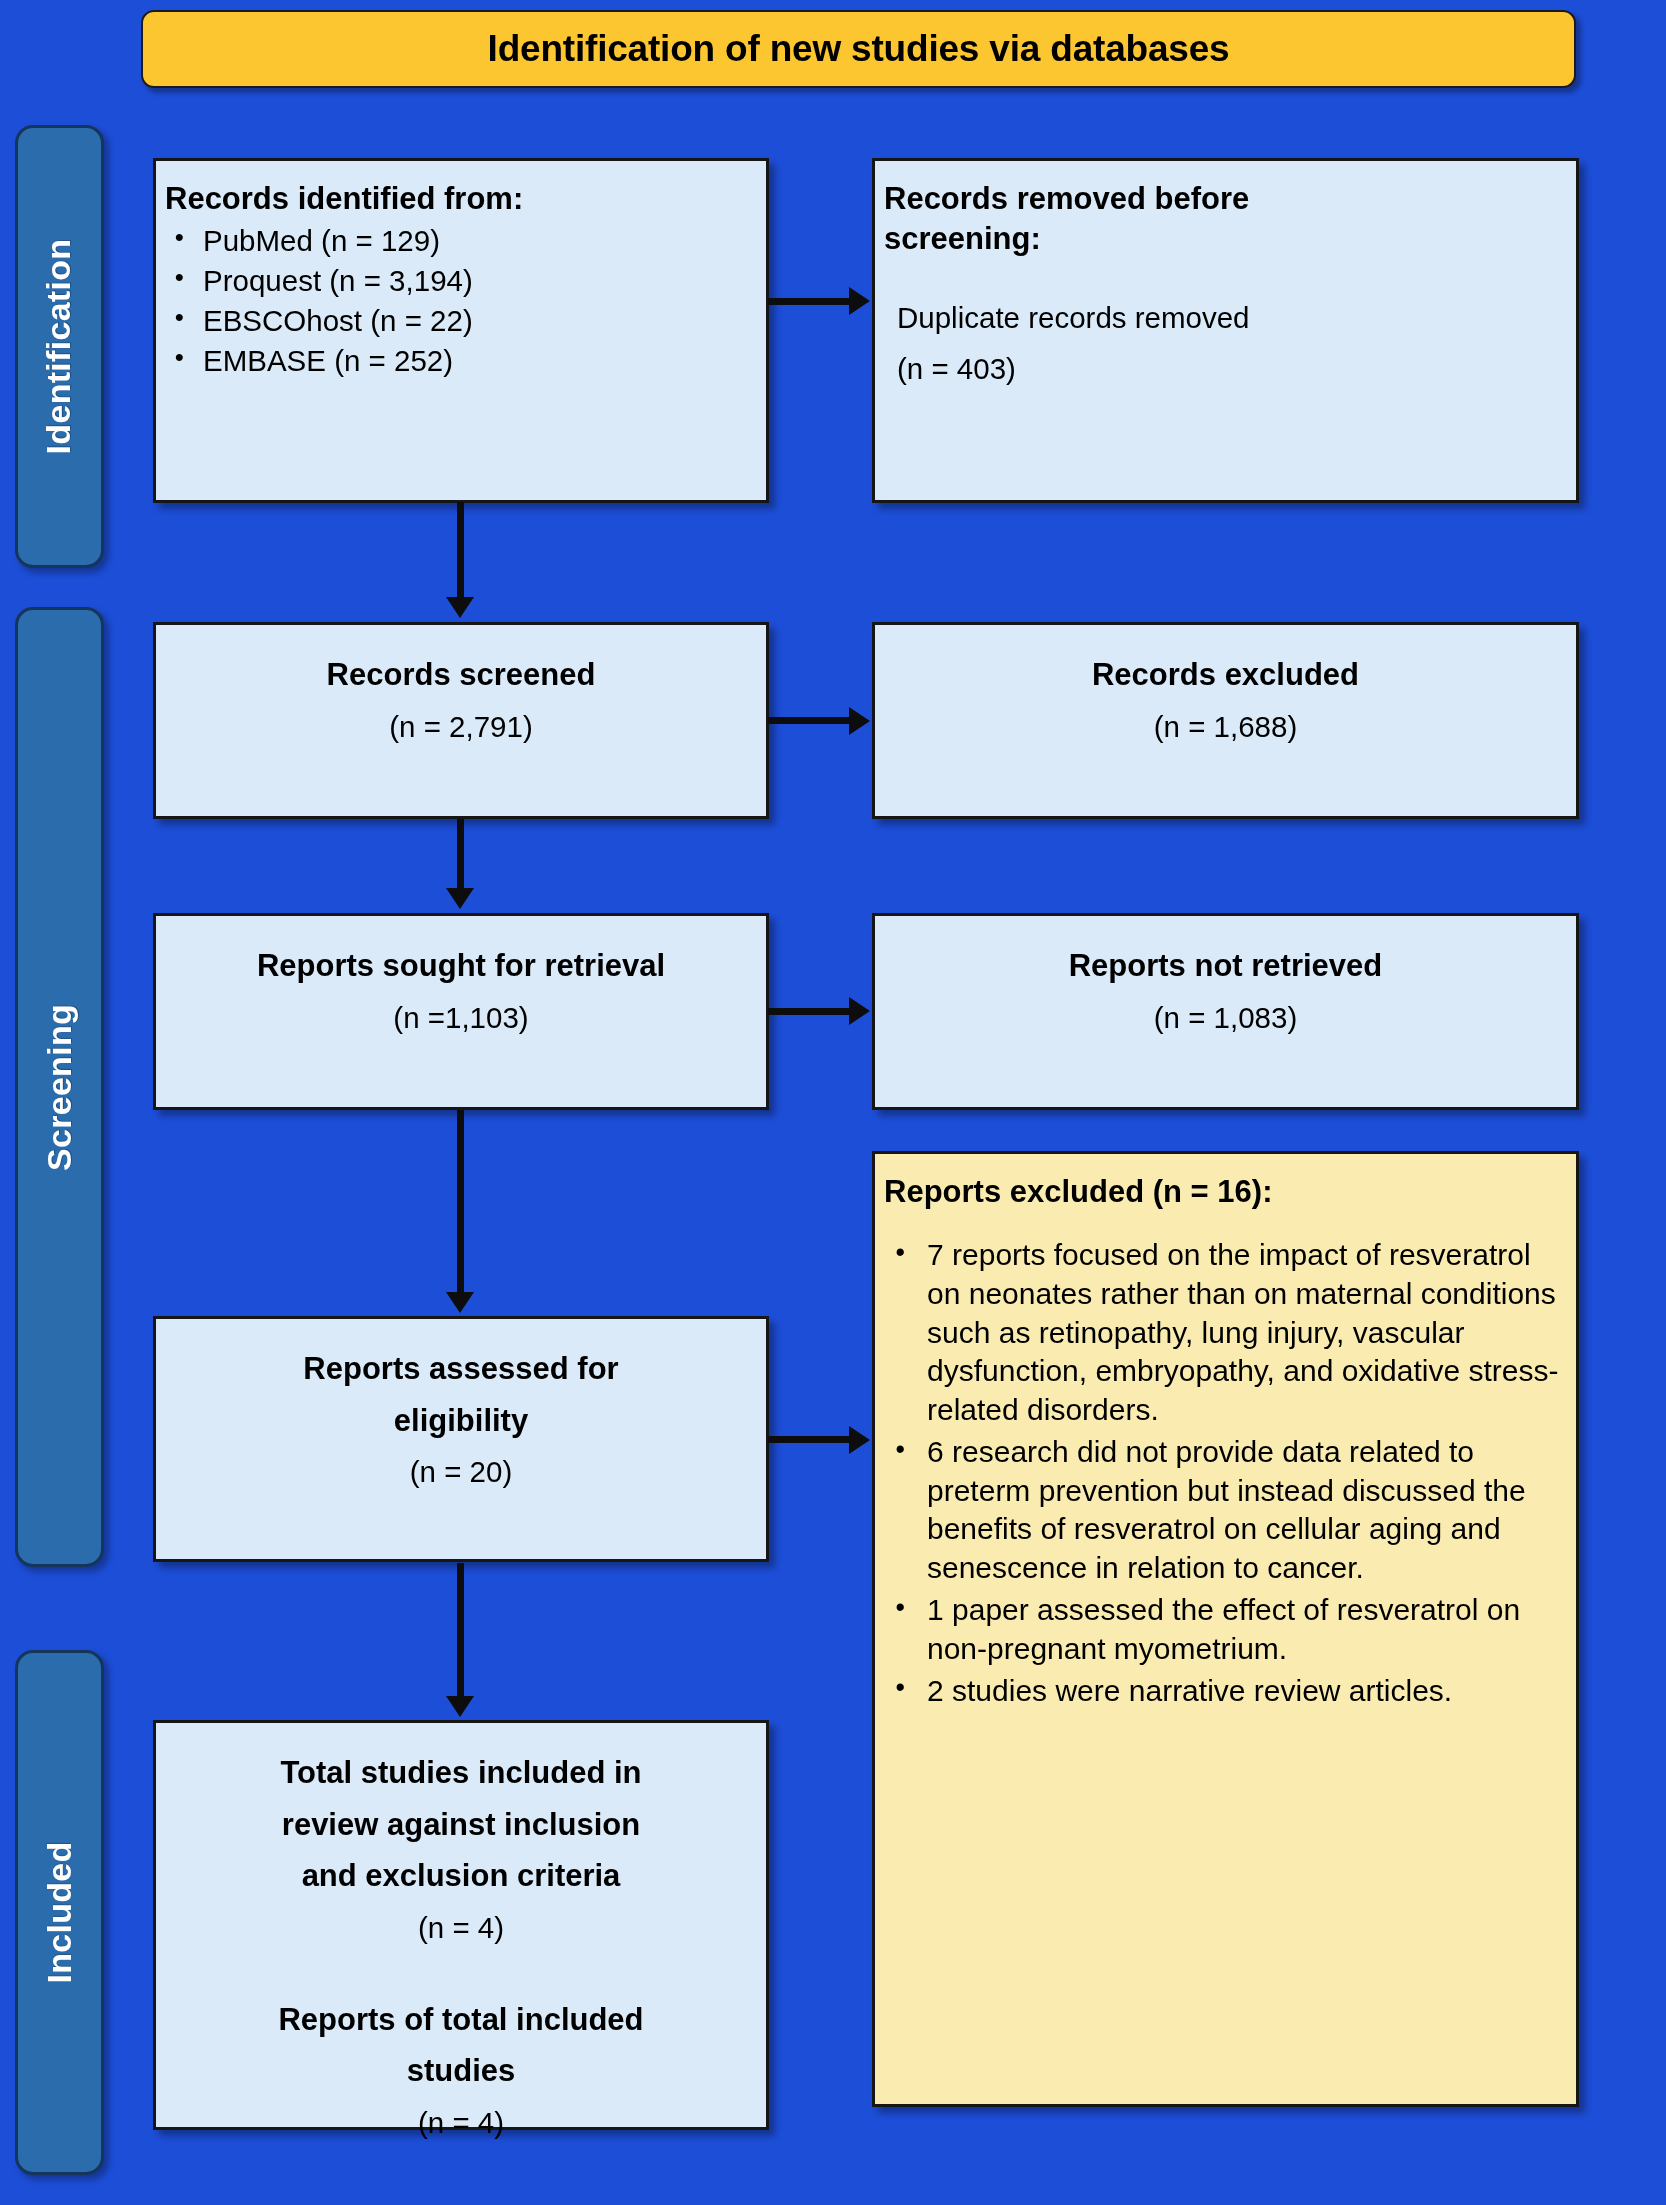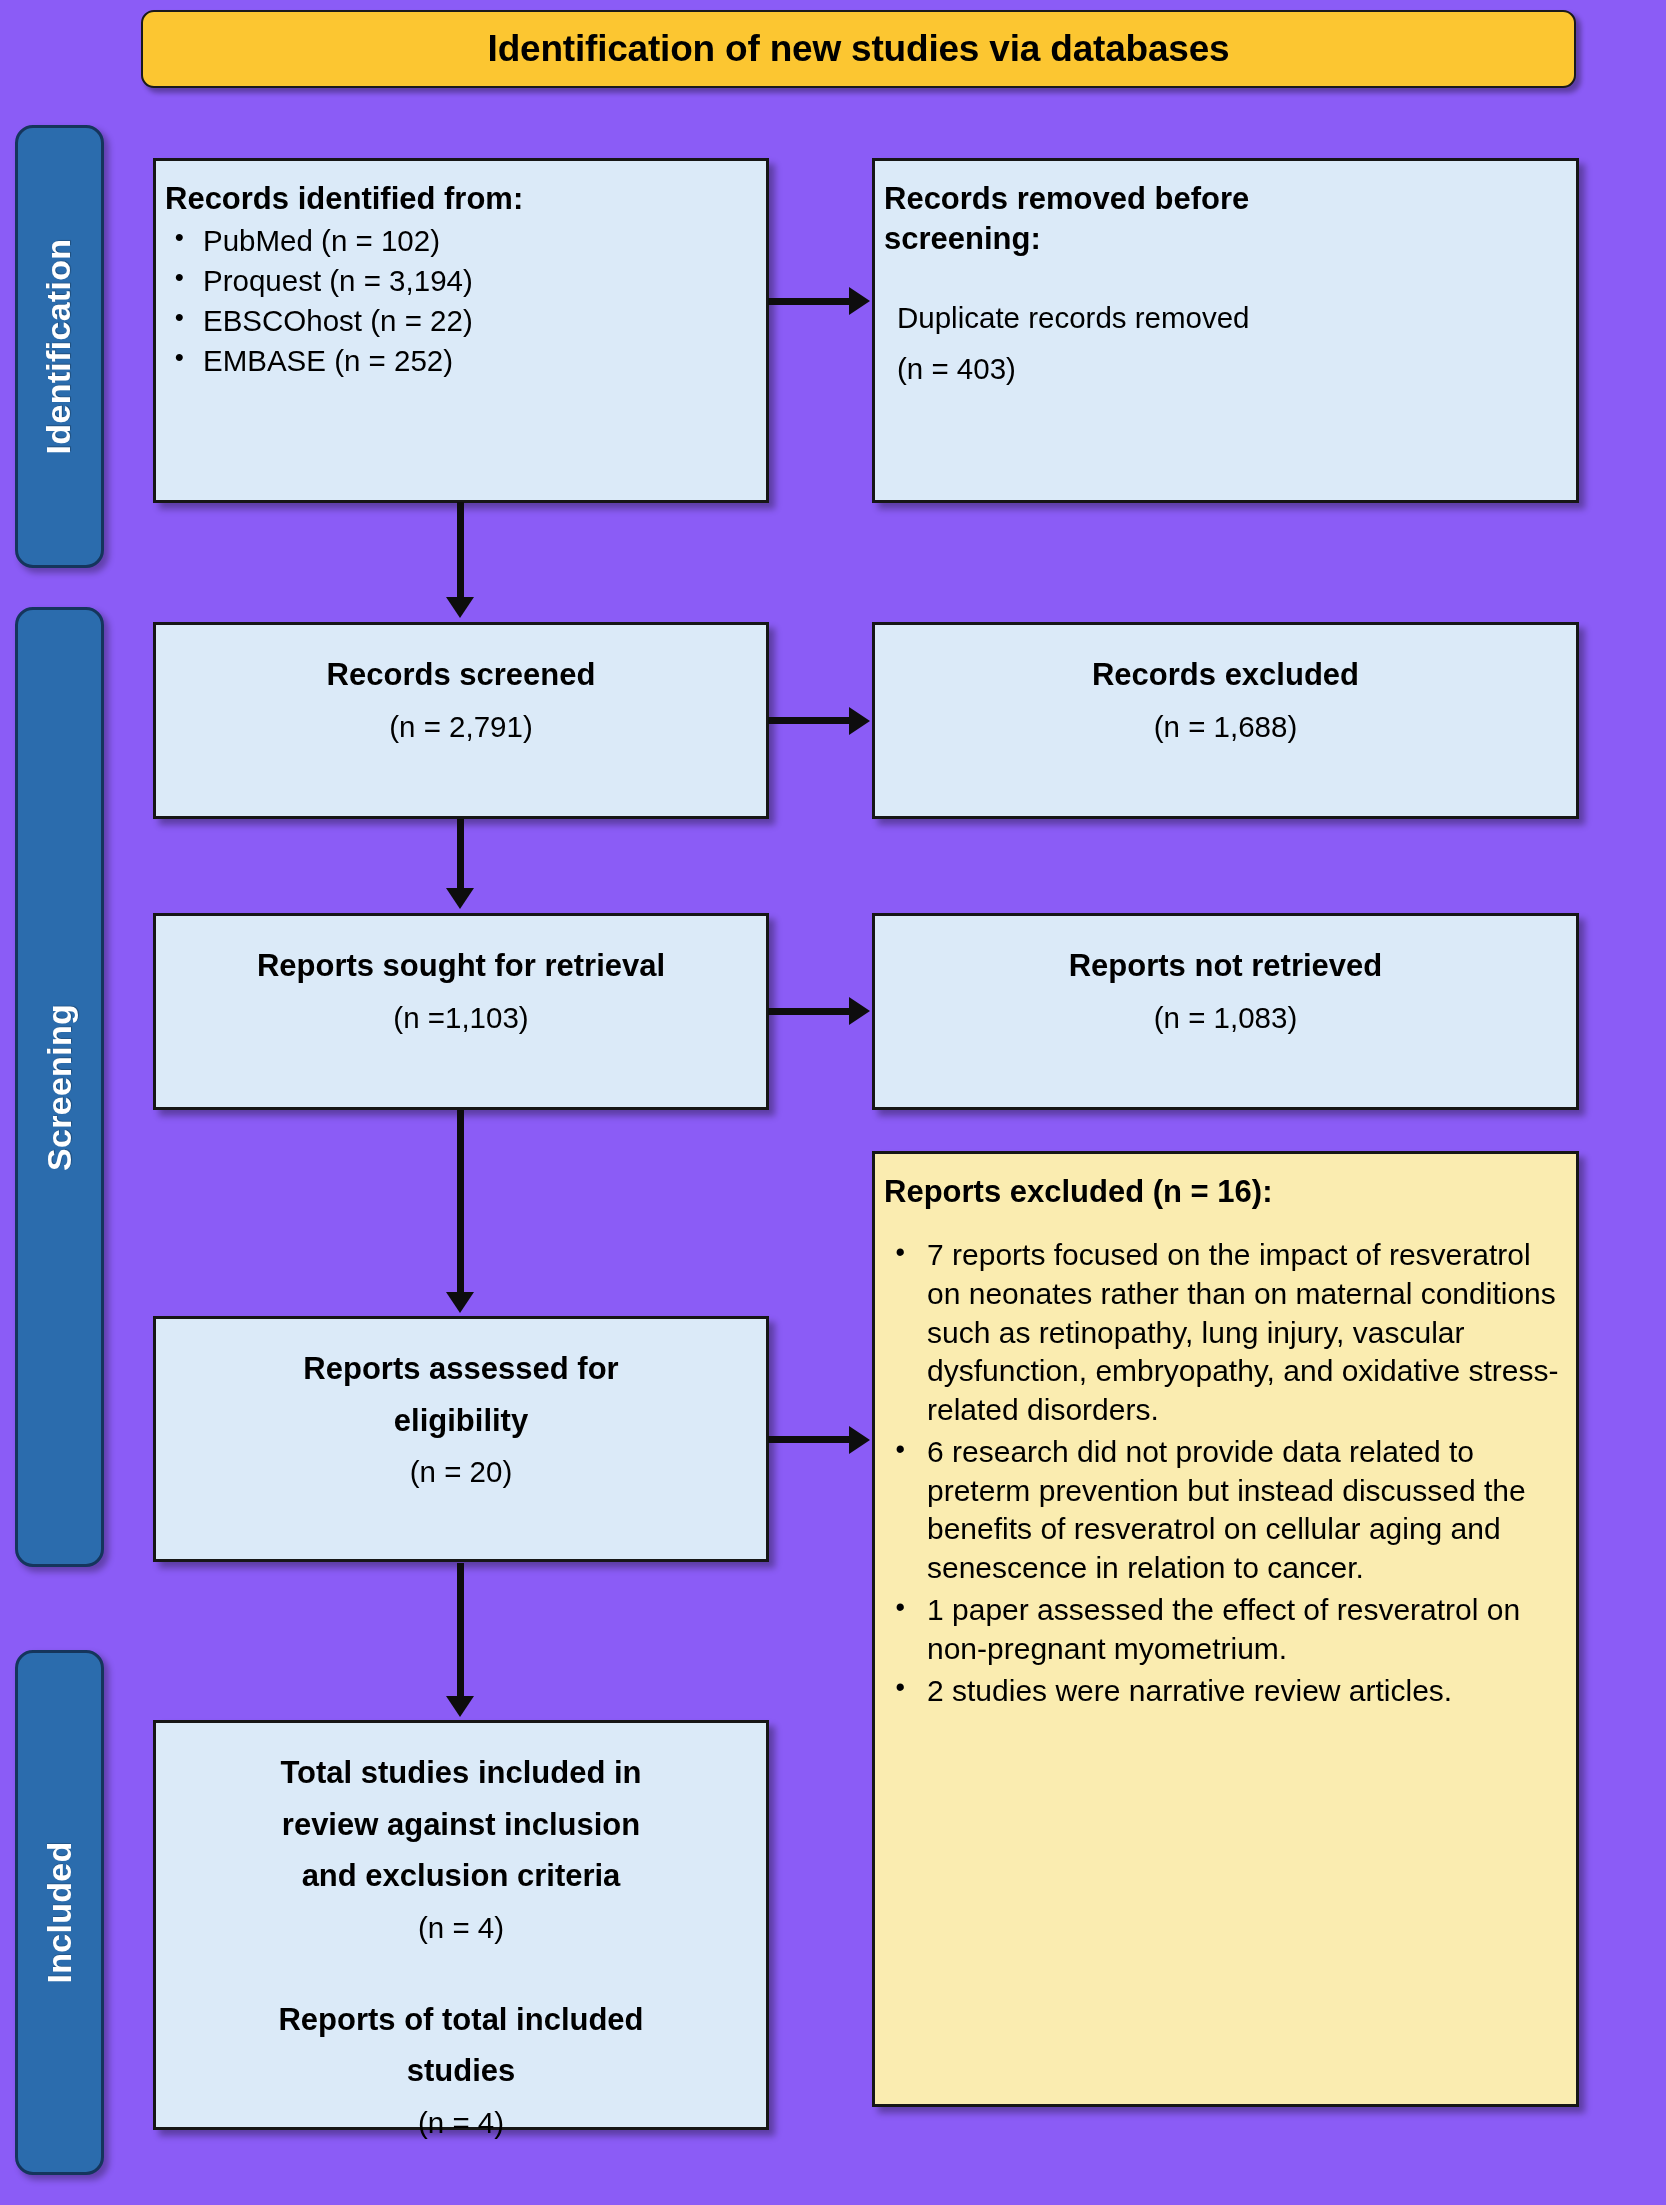--- a/index.html
+++ b/index.html
@@ -10,21 +10,21 @@
   }
   body {
     font-family: "Liberation Sans", sans-serif;
     -webkit-font-smoothing: antialiased;
   }
 
   #diagram {
     position: relative;
     width: 1667px;
     height: 2205px;
-    background: #8b5cf6;
+    background: #1d4ed8;
     overflow: hidden;
   }
 
   
   .banner {
     position: absolute;
     left: 141px;
     top: 9.8px;
     width: 1435px;
     height: 78px;
@@ -216,21 +216,21 @@
   <div class="stage-tab" id="stage-screening">
     <span class="stage-tab-label">Screening</span>
   </div>
   <div class="stage-tab" id="stage-included">
     <span class="stage-tab-label">Included</span>
   </div>
 
   <div class="box blue" id="box-identified">
     <p class="box-title">Records identified from:</p>
     <ul class="bullets">
-      <li>PubMed (n = 102)</li>
+      <li>PubMed (n = 129)</li>
       <li>Proquest (n = 3,194)</li>
       <li>EBSCOhost (n = 22)</li>
       <li>EMBASE (n = 252)</li>
     </ul>
   </div>
 
   <div class="box blue" id="box-removed">
     <p class="box-title">Records removed before</p>
     <p class="box-title">screening:</p>
     <div class="spacer-line"></div>

